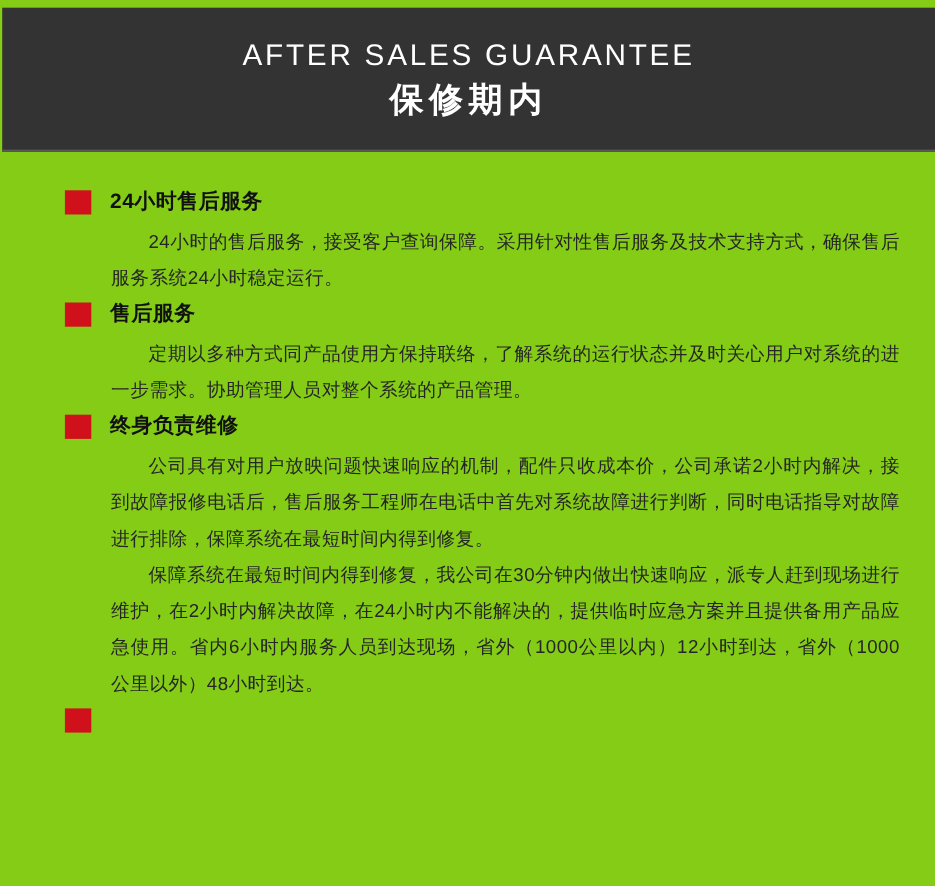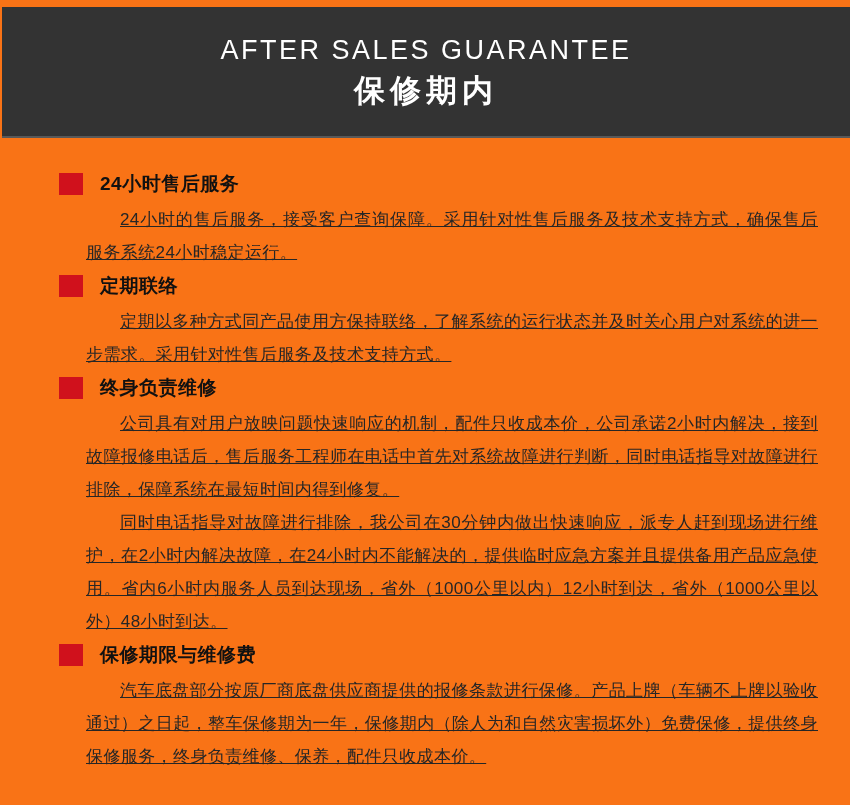--- a/index.html
+++ b/index.html
@@ -5,21 +5,21 @@
   * { box-sizing: border-box; margin: 0; padding: 0; }
   html, body { background: #ffffff; }
   body {
     font-family: "Liberation Sans", "DejaVu Sans", sans-serif;
     width: 850px;
   }
   .page {
     position: relative;
     width: 850px;
     height: 805px;
-    background: #f97316;
+    background: #84cc16;
     overflow: hidden;
   }
   
   .banner {
     margin-top: 7px;
     margin-left: 2px;
     width: 848px;
     height: 131px;
     background: #333333;
     border-bottom: 2px solid #595959;
@@ -60,21 +60,21 @@
     margin-right: 17px;
     margin-top: 1px;
   }
   .section-heading {
     font-size: 19px;
     line-height: 24px;
     font-weight: 700;
     color: #111111;
     letter-spacing: 0.5px;
   }
-  .section-body { margin-left: 27px; text-decoration: underline; }
+  .section-body { margin-left: 42px; }
   .section-body p {
     font-size: 17px;
     line-height: 33px;
     letter-spacing: 0.4px;
     text-align: justify;
     text-indent: 2em;
     color: #262626;
   }
 </style>
 </head>
@@ -95,42 +95,38 @@
         <div class="section-heading">24小时售后服务</div>
       </div>
       <div class="section-body">
         <p>24小时的售后服务，接受客户查询保障。采用针对性售后服务及技术支持方式，确保售后服务系统24小时稳定运行。</p>
       </div>
     </div>
 
     <div class="section">
       <div class="section-heading-row">
         <span class="bullet"></span>
-        <div class="section-heading">定期联络</div>
+        <div class="section-heading">售后服务</div>
       </div>
       <div class="section-body">
-        <p>定期以多种方式同产品使用方保持联络，了解系统的运行状态并及时关心用户对系统的进一步需求。采用针对性售后服务及技术支持方式。</p>
+        <p>定期以多种方式同产品使用方保持联络，了解系统的运行状态并及时关心用户对系统的进一步需求。协助管理人员对整个系统的产品管理。</p>
       </div>
     </div>
 
     <div class="section">
       <div class="section-heading-row">
         <span class="bullet"></span>
         <div class="section-heading">终身负责维修</div>
       </div>
       <div class="section-body">
         <p>公司具有对用户放映问题快速响应的机制，配件只收成本价，公司承诺2小时内解决，接到故障报修电话后，售后服务工程师在电话中首先对系统故障进行判断，同时电话指导对故障进行排除，保障系统在最短时间内得到修复。</p>
-        <p>同时电话指导对故障进行排除，我公司在30分钟内做出快速响应，派专人赶到现场进行维护，在2小时内解决故障，在24小时内不能解决的，提供临时应急方案并且提供备用产品应急使用。省内6小时内服务人员到达现场，省外（1000公里以内）12小时到达，省外（1000公里以外）48小时到达。</p>
+        <p>保障系统在最短时间内得到修复，我公司在30分钟内做出快速响应，派专人赶到现场进行维护，在2小时内解决故障，在24小时内不能解决的，提供临时应急方案并且提供备用产品应急使用。省内6小时内服务人员到达现场，省外（1000公里以内）12小时到达，省外（1000公里以外）48小时到达。</p>
       </div>
     </div>
 
     <div class="section">
       <div class="section-heading-row">
         <span class="bullet"></span>
-        <div class="section-heading">保修期限与维修费</div>
-      </div>
-      <div class="section-body">
-        <p>汽车底盘部分按原厂商底盘供应商提供的报修条款进行保修。产品上牌（车辆不上牌以验收通过）之日起，整车保修期为一年，保修期内（除人为和自然灾害损坏外）免费保修，提供终身保修服务，终身负责维修、保养，配件只收成本价。</p>
       </div>
     </div>
 
   </div>
 </div>
 
 </body></html>

